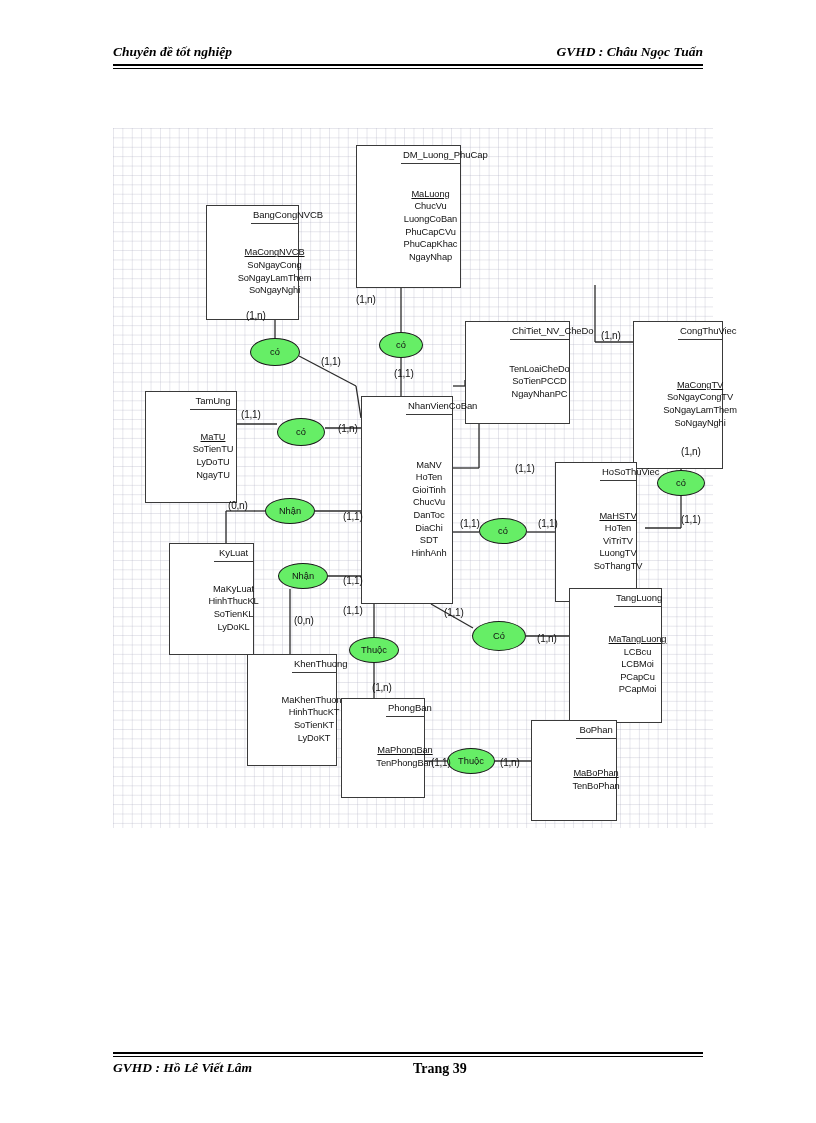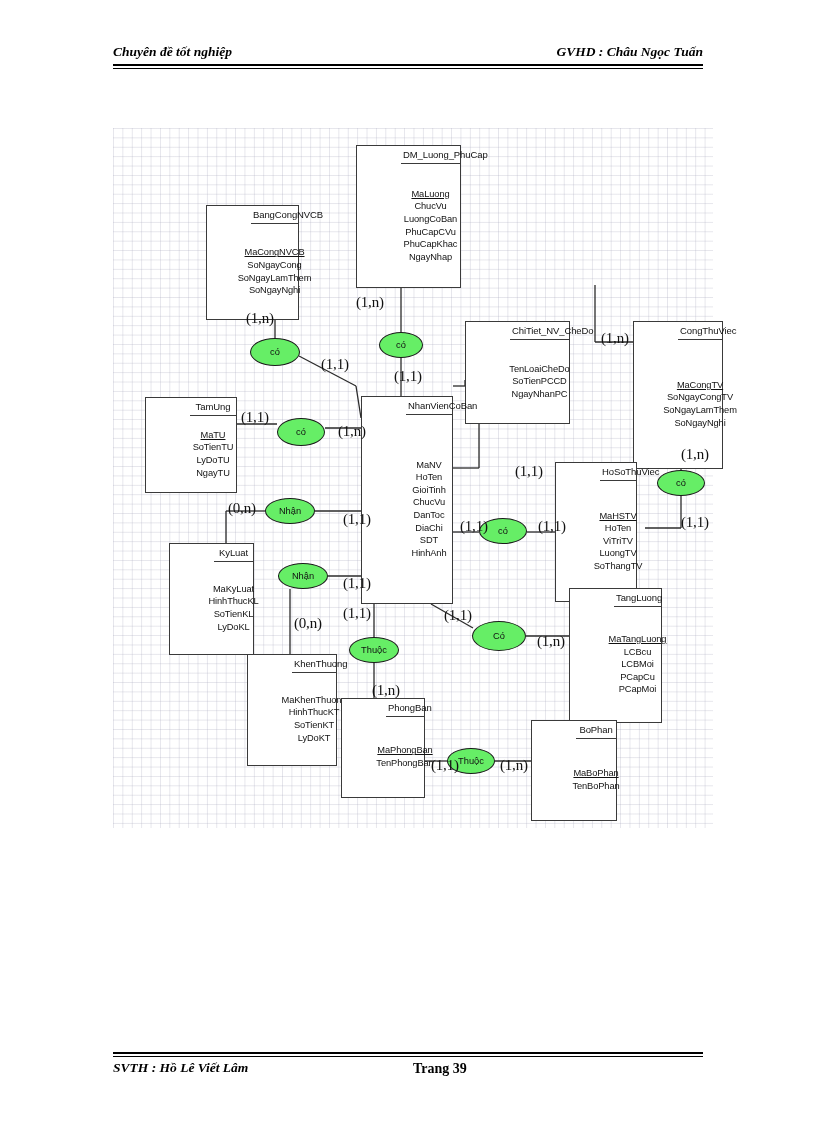--- a/index.html
+++ b/index.html
@@ -166,22 +166,22 @@
     justify-content: center;
     font-family: "Liberation Sans", sans-serif;
     font-size: 9.3px;
     color: #111;
     white-space: nowrap;
   }
 
   
   .card {
     position: absolute;
-    font-family: Liberation Serif, serif;
-    font-size: 15px;
+    font-family: Liberation Sans, sans-serif;
+    font-size: 10px;
     color: #111;
     white-space: nowrap;
     background: transparent;
     letter-spacing: -0.2px;
   }
 </style>
 </head>
 <body>
 
 <div class="page">
@@ -286,21 +286,21 @@
           <div class="attr">MaNV</div>
           <div class="attr">HoTen</div>
           <div class="attr">GioiTinh</div>
           <div class="attr">ChucVu</div>
           <div class="attr">DanToc</div>
           <div class="attr">DiaChi</div>
           <div class="attr">SDT</div>
           <div class="attr">HinhAnh</div>
         </div>
       </div>
-      <div class="entity" style="left: 32px; top: 269px; width: 92px; height: 96px; justify-content: flex-end;">
+      <div class="entity" style="left: 32px; top: 263px; width: 92px; height: 112px; justify-content: flex-end;">
         <div class="entity-title">TamUng</div>
         <div class="entity-attrs">
           <div class="attr pk">MaTU</div>
           <div class="attr">SoTienTU</div>
           <div class="attr">LyDoTU</div>
           <div class="attr">NgayTU</div>
         </div>
       </div>
       <div class="entity" style="left: 442px; top: 334px; width: 82px; height: 140px;">
         <div class="entity-title">HoSoThuViec</div>
@@ -383,17 +383,17 @@
       <div class="card" style="left: 230px; top: 477px;">(1,1)</div>
       <div class="card" style="left: 331px; top: 479px;">(1,1)</div>
       <div class="card" style="left: 424px; top: 505px;">(1,n)</div>
       <div class="card" style="left: 259px; top: 554px;">(1,n)</div>
       <div class="card" style="left: 318px; top: 629px;">(1,1)</div>
       <div class="card" style="left: 387px; top: 629px;">(1,n)</div>
     </div>
 
   <div class="rule-double" id="rule-bottom"></div>
   <div class="doc-footer">
-    <span class="footer-left">SVTH : Hồ Lê Viết Lâm</span>
+    <span class="footer-left">GVHD : Hồ Lê Viết Lâm</span>
     <span class="footer-center">Trang 39</span>
   </div>
 
 </div>
 
 </body></html>

